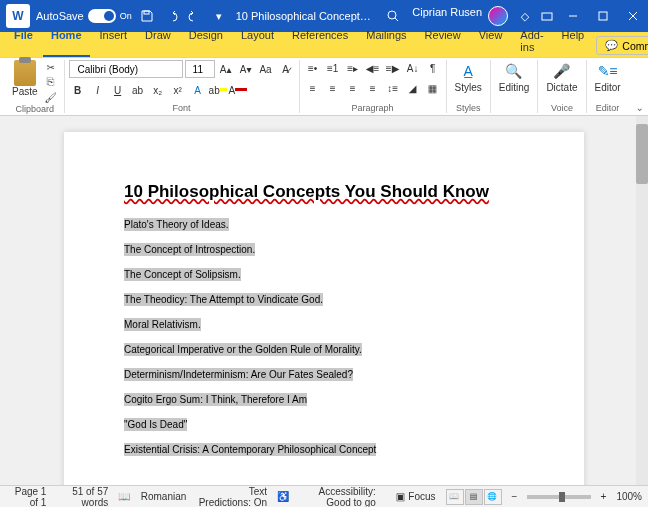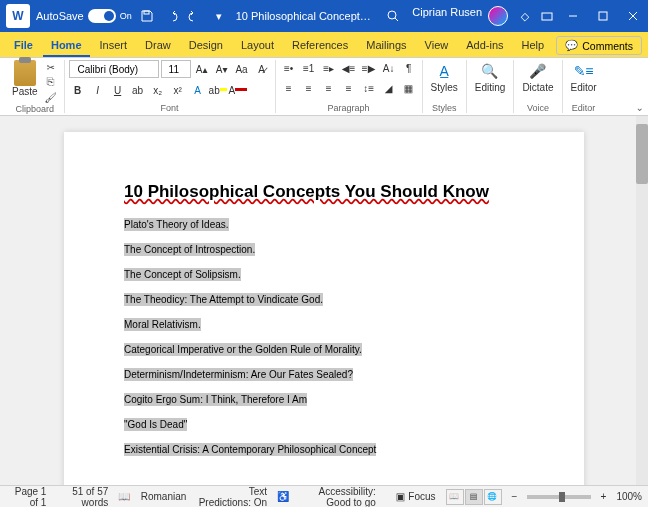--- a/index.html
+++ b/index.html
@@ -33,21 +33,21 @@
   
   .paste-btn { display: flex; flex-direction: column; align-items: center; cursor: pointer; padding: 0 2px; }
   .paste-icon { width: 22px; height: 26px; background: linear-gradient(180deg,#d4a84b,#c09030); border-radius: 2px; position: relative; }
   .paste-icon::before { content: ""; position: absolute; top: -3px; left: 5px; width: 12px; height: 6px; background: #888; border-radius: 2px; }
   .paste-label { font-size: 10px; color: #333; }
   .clip-col { display: flex; flex-direction: column; gap: 1px; }
   .small-btn { width: 18px; height: 14px; font-size: 10px; display: flex; align-items: center; justify-content: center; cursor: pointer; color: #444; }
 
   .font-row { display: flex; gap: 2px; align-items: center; margin-bottom: 2px; }
   .font-select { border: 1px solid #c0c0c0; font-size: 10px; height: 18px; padding: 0 3px; background: #fff; }
-  .font-name { width: 90px; padding-left: 8px; }
+  .font-name { width: 114px; padding-left: 8px; }
   .font-size { width: 30px; padding-left: 7px; }
   .icon-btn { width: 18px; height: 16px; font-size: 10px; display: flex; align-items: center; justify-content: center; cursor: pointer; color: #333; }
   .icon-btn.bold { font-weight: bold; }
   .icon-btn.italic { font-style: italic; }
   .icon-btn.underline { text-decoration: underline; }
   .color-swatch { width: 12px; height: 3px; margin-top: -2px; }
   .font-color .color-swatch { background: #c00; }
   .highlight .color-swatch { background: #ff0; }
 
   .big-btn { display: flex; flex-direction: column; align-items: center; cursor: pointer; padding: 0 4px; }
@@ -142,20 +142,21 @@
 <div class="tabs">
   <div id="tabs-host" style="display:flex;gap:2px;">
       <div class="tab file">File</div>
       <div class="tab active">Home</div>
       <div class="tab">Insert</div>
       <div class="tab">Draw</div>
       <div class="tab">Design</div>
       <div class="tab">Layout</div>
       <div class="tab">References</div>
       <div class="tab">Mailings</div>
+      <div class="tab">Review</div>
       <div class="tab">View</div>
       <div class="tab">Add-ins</div>
       <div class="tab">Help</div>
     </div>
   <div class="tab-spacer"></div>
   <div class="tab-btn">💬 <span>Comments</span></div>
 
 </div>
 
 <div class="ribbon">

